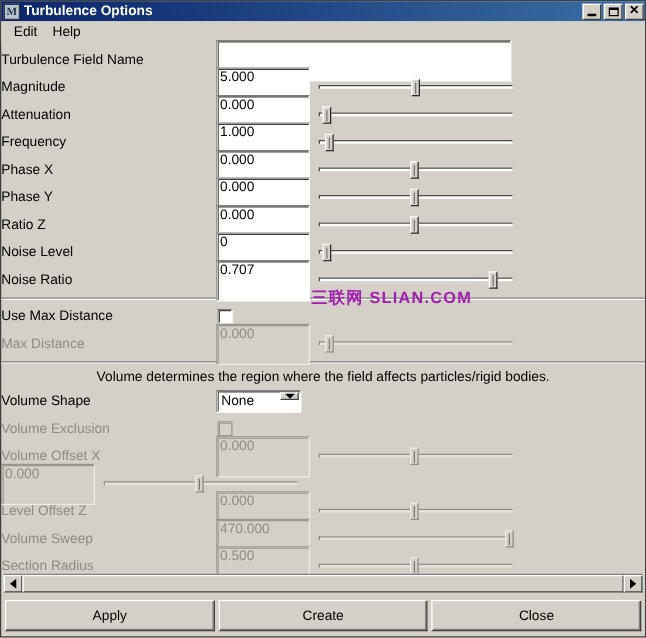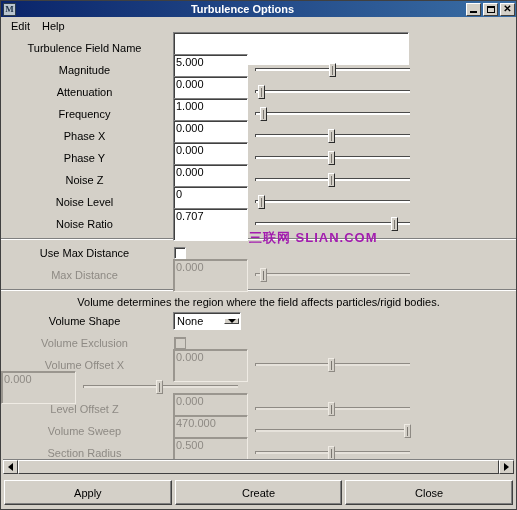--- a/index.html
+++ b/index.html
@@ -13,39 +13,39 @@
   .window{position:relative;width:517px;height:510px;background:#d4d0c8;
           border:1px solid #404040;box-sizing:border-box;}
 
   
   .titlebar{height:16px;background:linear-gradient(to right,#0a246a,#3a6ea5);
             display:flex;align-items:center;padding:0 1px 0 2px;box-sizing:border-box;}
   .title-icon{width:13px;height:13px;margin-right:3px;flex:none;position:relative;
               background:#b9c4cf;border:1px solid #2b3a4a;box-sizing:border-box;
               display:flex;align-items:center;justify-content:center;}
   .title-icon span{font-size:9px;font-weight:bold;color:#21334a;line-height:1;font-family:"Liberation Serif",serif;}
-  .title-text{color:#fff;font-weight:bold;font-size:11px;flex:1;white-space:nowrap;overflow:hidden;text-align:center;}
+  .title-text{color:#fff;font-weight:bold;font-size:11px;flex:1;white-space:nowrap;overflow:hidden;}
   .title-btns{display:flex;gap:2px;align-items:center;}
   .tb-btn{width:15px;height:13px;background:#d4d0c8;border:1px solid #fff;
           border-right-color:#404040;border-bottom-color:#404040;
           box-sizing:border-box;display:flex;align-items:center;justify-content:center;
           font-size:9px;line-height:1;font-family:"Liberation Sans",sans-serif;color:#000;}
   .tb-btn i{font-style:normal;display:block;}
   .tb-min i{width:7px;height:2px;background:#000;margin-top:5px;}
   .tb-max i{width:8px;height:7px;border:1px solid #000;border-top-width:2px;box-sizing:border-box;}
   .tb-close i{font-size:10px;font-weight:bold;margin-top:-1px;}
 
   
   .menubar{height:17px;display:flex;align-items:center;padding-left:6px;background:#d4d0c8;}
   .menu-item{padding:1px 8px 1px 4px;font-size:11px;color:#000;text-align:right;}
 
   
   .form{position:relative;padding-top:3px;}
   .row{height:22px;display:flex;align-items:center;}
-  .label{width:172px;text-align:center;padding-right:5px;font-size:11px;
+  .label{width:172px;text-align:left;padding-right:5px;font-size:11px;
          white-space:nowrap;box-sizing:border-box;}
   .label.dim{color:#8e8a84;}
 
   .field{height:33px;box-sizing:border-box;background:#fff;
          border:1px solid #808080;border-right-color:#fff;border-bottom-color:#fff;
          box-shadow:inset 1px 1px 0 #404040;
          font-size:11px;line-height:15px;padding:0 2px;color:#000;overflow:hidden;
          white-space:nowrap;}
   .field.w-num{width:75px;}
   .field.w-name{width:236px;}
@@ -67,21 +67,21 @@
 
   .checkbox{width:12px;height:12px;margin-left:1px;background:#fff;box-sizing:border-box;
             border:1px solid #808080;border-right-color:#fff;border-bottom-color:#fff;
             box-shadow:inset 1px 1px 0 #404040;}
   .checkbox.dim{background:#d4d0c8;border-color:#9a968f;box-shadow:inset 1px 1px 0 #9a968f;}
 
   .sep{height:1px;background:#808080;border-bottom:1px solid #fff;margin:3px 0 2px 0;}
 
   .note{text-align:center;font-size:11px;padding:3px 0 2px 0;}
 
-  .dropdown{margin-left:0;height:18px;width:68px;display:flex;align-items:center;
+  .dropdown{margin-left:0;height:18px;width:68px;display:flex;align-items:flex-start;
             background:#fff;box-sizing:border-box;
             border:1px solid #808080;border-right-color:#fff;border-bottom-color:#fff;
             box-shadow:inset 1px 1px 0 #404040;}
   .dd-text{flex:1;font-size:11px;line-height:16px;padding-left:3px;color:#000;}
   .dd-arrow{width:15px;margin:1px 1px 1px 0;background:#d4d0c8;
             border:1px solid #fff;border-right-color:#404040;border-bottom-color:#404040;
             box-sizing:border-box;display:flex;align-items:center;justify-content:center;}
   .dd-arrow .tri{width:0;height:0;border-left:4px solid transparent;
                  border-right:4px solid transparent;border-top:4px solid #000;}
 
@@ -182,21 +182,21 @@
         </div>
         <div class="row">
           <div class="label">Phase Y</div>
           <div class="field w-num">0.000</div>
           <div class="slider">
             <div class="track"></div>
             <div class="handle" style="left:47%"></div>
           </div>
         </div>
         <div class="row">
-          <div class="label">Noise Z</div>
+          <div class="label">Ratio Z</div>
           <div class="field w-num">0.000</div>
           <div class="slider">
             <div class="track"></div>
             <div class="handle" style="left:47%"></div>
           </div>
         </div>
         <div class="row">
           <div class="label">Noise Level</div>
           <div class="field w-num">0</div>
           <div class="slider">

